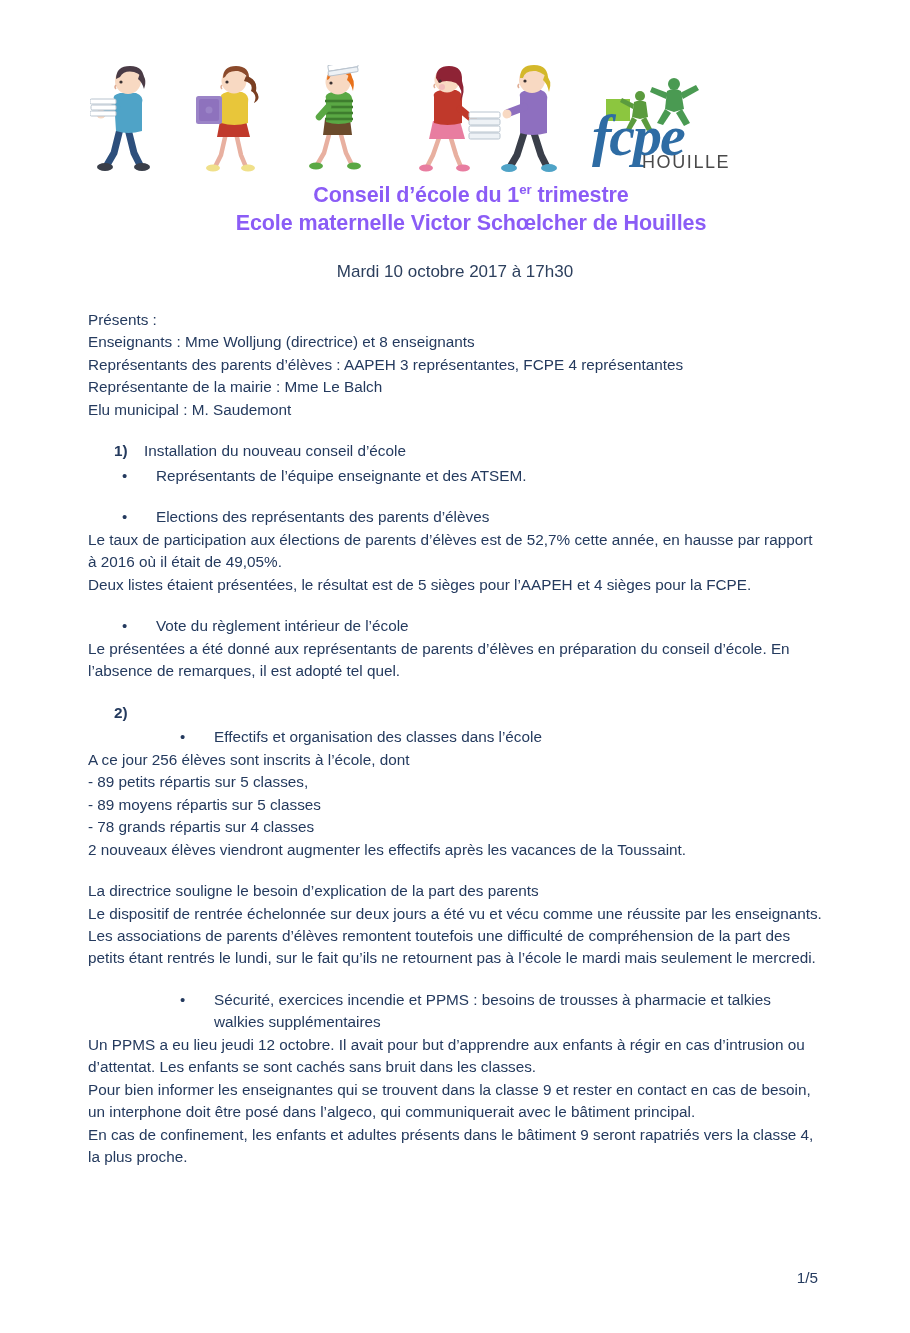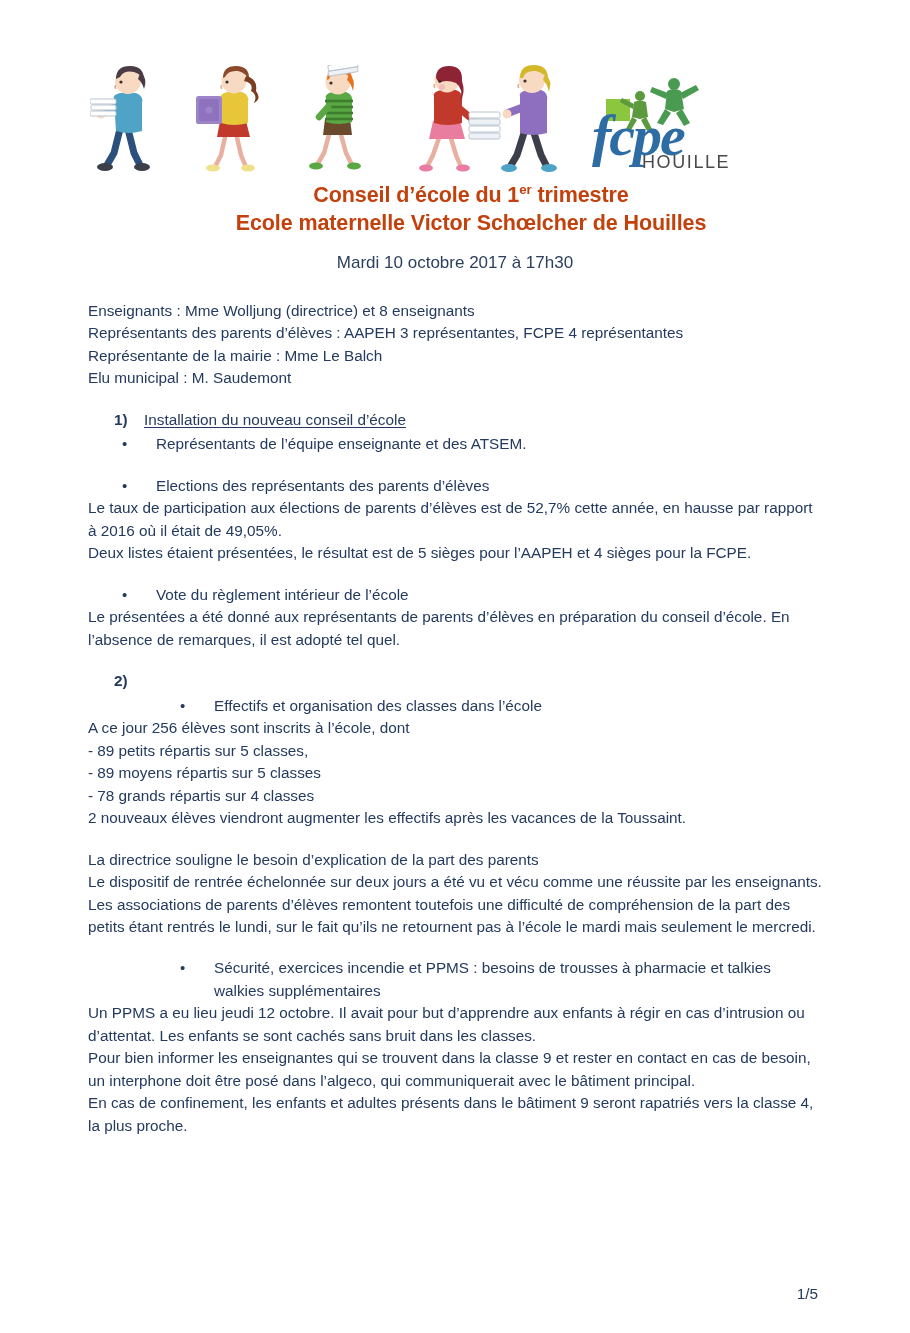--- a/index.html
+++ b/index.html
@@ -42,34 +42,34 @@
   .fcpe-logo svg { display: block; }
 
   
   .title-block {
     text-align: center;
     margin-top: 6px;
   }
   .doc-title {
     font-size: 21.5px;
     font-weight: bold;
-    color: #c2410c;
+    color: #8b5cf6;
     line-height: 1.32;
     letter-spacing: -0.1px;
     padding-left: 32px;
   }
   .doc-title sup {
     font-size: 0.62em;
     vertical-align: super;
     line-height: 0;
   }
   .doc-subtitle {
     font-size: 17px;
     color: #2c3f5d;
-    margin-top: 14px;
+    margin-top: 23px;
     line-height: 1.3;
   }
 
   
   .content {
     margin: 26px 88px 0 88px;
     color: #243a5e;
     font-size: 15.3px;
     line-height: 1.47;
   }
@@ -83,42 +83,41 @@
     display: flex;
     margin-left: 26px;
     margin-bottom: 2px;
   }
   .numbered .num {
     font-weight: bold;
     width: 30px;
     flex: 0 0 30px;
   }
   .numbered .headtext {
-    text-decoration: underline;
     text-underline-offset: 2px;
   }
 
   
   .bullet {
     display: flex;
     margin-left: 34px;
   }
   .bullet.deep { margin-left: 92px; }
   .bullet .dot {
     flex: 0 0 34px;
     width: 34px;
     line-height: 1.47;
     font-size: 15px;
   }
   .bullet .btext { flex: 1 1 auto; }
 
   .footer {
     position: absolute;
     right: 92px;
-    bottom: 30px;
+    bottom: 46px;
     font-size: 15.3px;
     color: #243a5e;
   }
 </style>
 </head>
 <body>
 
 <div class="page">
 
   <div class="banner">
@@ -285,20 +284,21 @@
   </div>
 
   <div class="title-block">
     <div class="doc-title"><span>Conseil d’école du 1</span><sup>er</sup><span> trimestre</span></div>
     <div class="doc-title">Ecole maternelle Victor Schœlcher de Houilles</div>
     <div class="doc-subtitle">Mardi 10 octobre 2017 à 17h30</div>
   </div>
 
   <div class="content">
 
+    <p class="para">Présents :</p>
     <p class="para">Enseignants : Mme Wolljung (directrice) et 8 enseignants</p>
     <p class="para">Représentants des parents d’élèves : AAPEH 3 représentantes, FCPE 4 représentantes</p>
     <p class="para">Représentante de la mairie : Mme Le Balch</p>
     <p class="para">Elu municipal : M. Saudemont</p>
 
     <div class="gap-md"></div>
 
     <div class="numbered">
       <span class="num">1)</span>
       <span class="headtext">Installation du nouveau conseil d’école</span>

